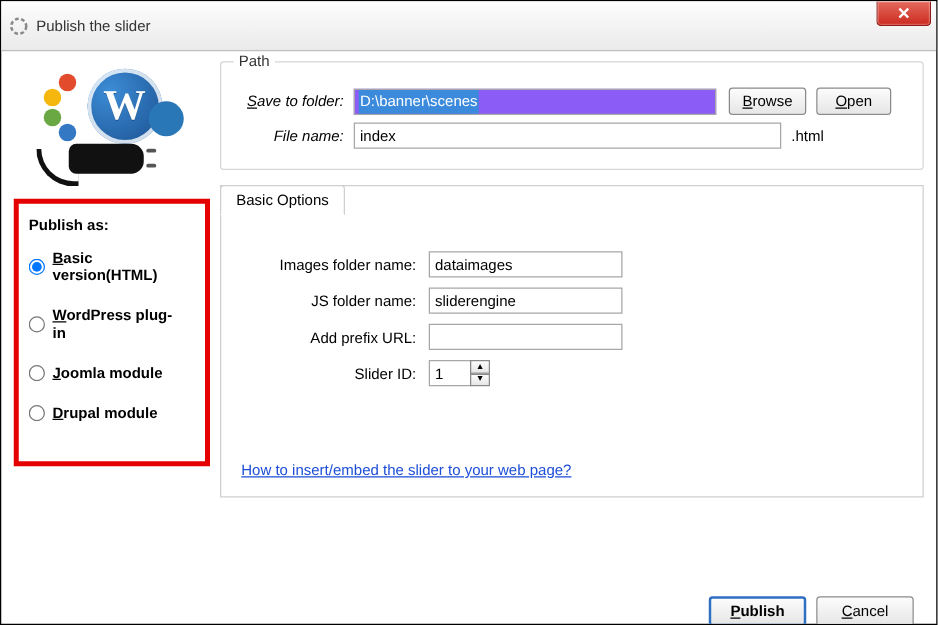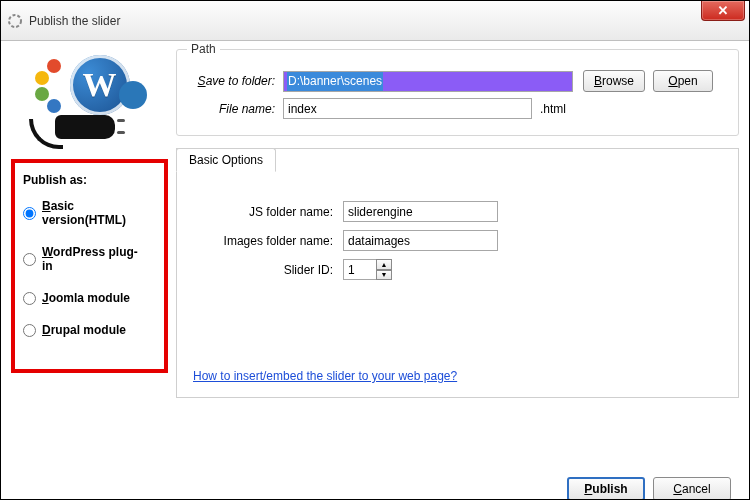--- a/index.html
+++ b/index.html
@@ -147,21 +147,21 @@
     margin-right: 8px;
     font-style: italic;
   }
   input.text {
     height: 21px;
     border: 1px solid #a7a7a7;
     padding: 0 4px;
     font: inherit;
     background: #fff;
   }
-  .path-input { width: 249px; }
+  .path-input { width: 342px; }
   .selected-text {
     background:#3b8adb; color:#fff; padding:0 1px;
     display:inline-block; height:19px; line-height:19px;
   }
   .fakeinput {
     height:21px; border:1px solid #a7a7a7; width:290px;
     padding:0 3px; display:flex; align-items:center; background:#8b5cf6;
   }
   .btn {
     height: 22px;
@@ -297,26 +297,30 @@
         <input class="text path-input" value="index" style="">
         <span class="suffix">.html</span>
       </div>
     </div>
 
     <div class="tabbox">
       <div class="tab">Basic Options</div>
 
       <div style="height:14px"></div>
       <div class="form-row">
+        <span class="flabel">Images folder name:</span>
+        <input class="text small-input" value="dataimages" style="">
+      </div>
+      <div class="form-row">
         <span class="flabel">JS folder name:</span>
         <input class="text small-input" value="sliderengine" style="">
       </div>
       <div class="form-row">
-        <span class="flabel">Images folder name:</span>
-        <input class="text small-input" value="dataimages" style="">
+        <span class="flabel">Add prefix URL:</span>
+        <input class="text small-input" value="" style="">
       </div>
       <div class="form-row">
         <span class="flabel">Slider ID:</span>
         <div class="spinner-wrap">
           <input class="text" value="1" style="">
           <div class="spin-btns">
             <button>▲</button>
             <button>▼</button>
           </div>
         </div>

